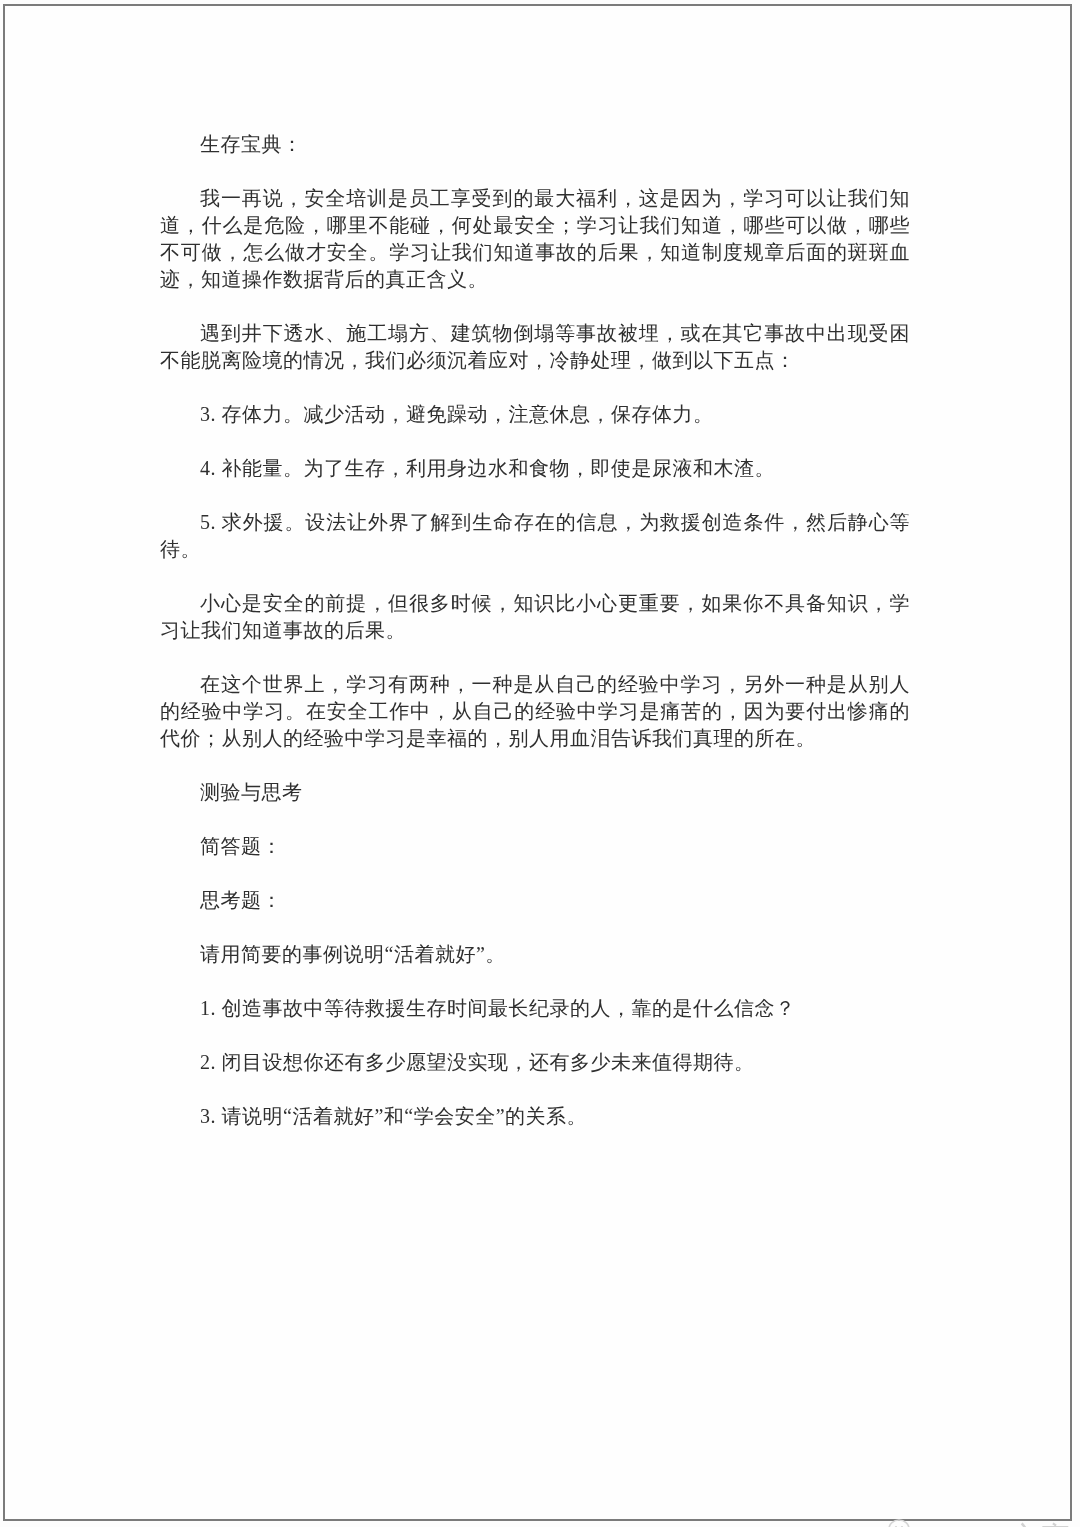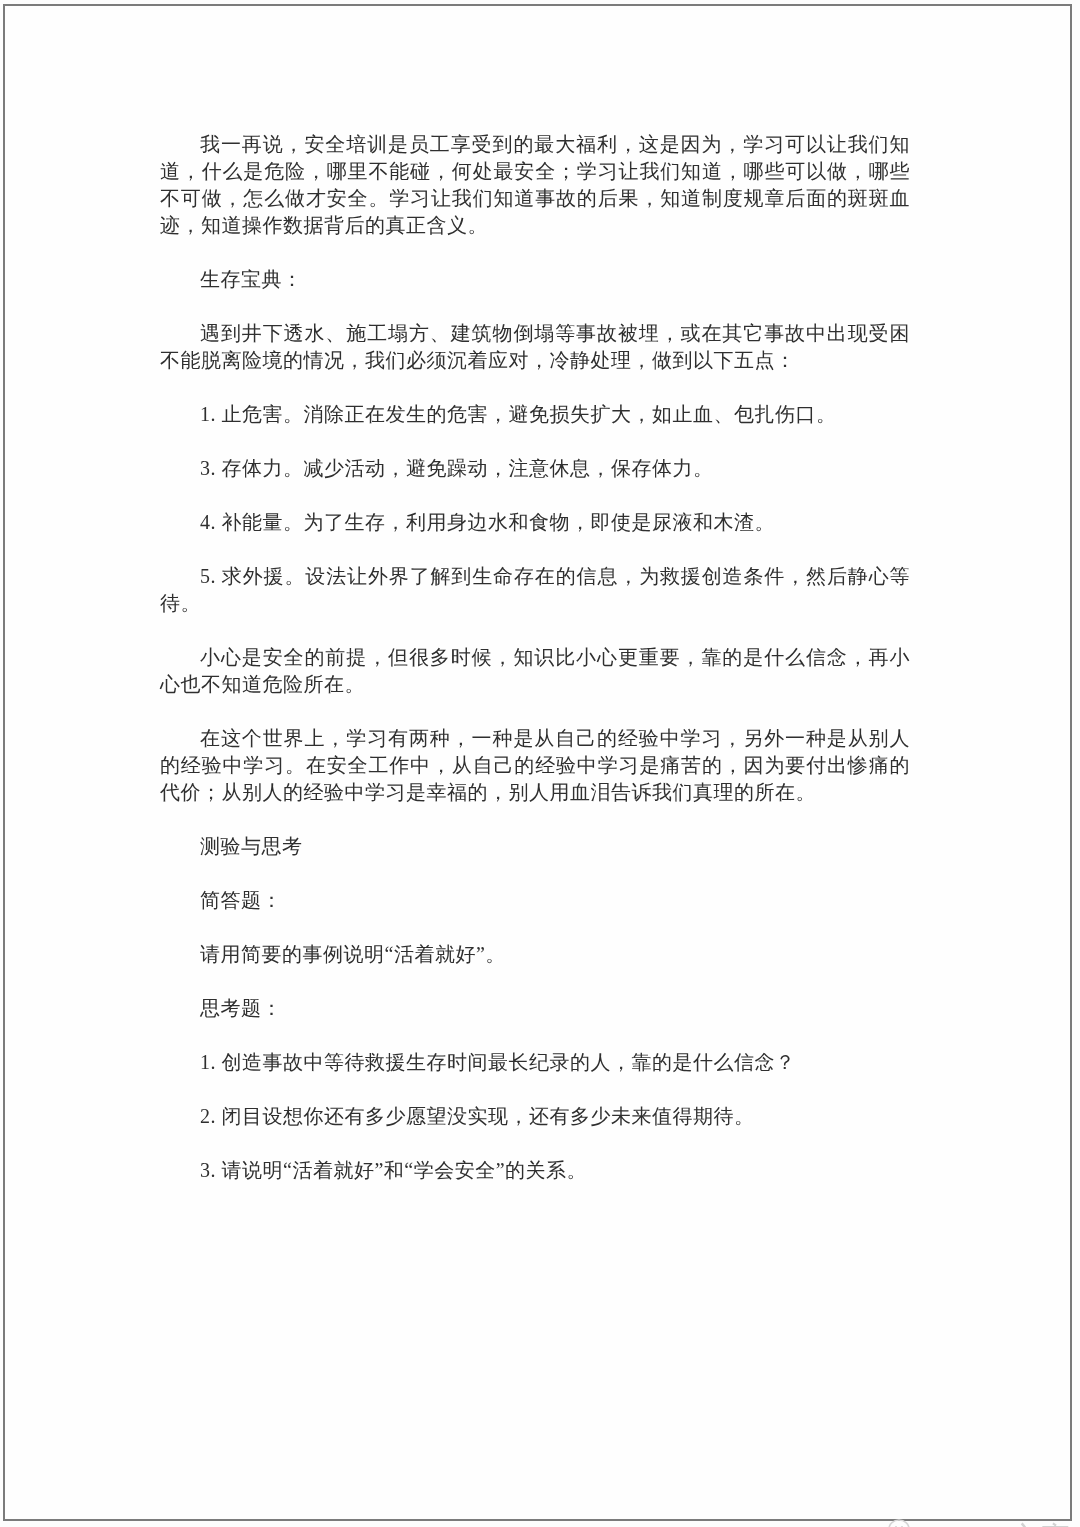--- a/index.html
+++ b/index.html
@@ -59,33 +59,32 @@
     text-shadow: 1px 1px 0 #ffffff;
     white-space: nowrap;
   }
 </style>
 </head>
 <body>
 
 <div class="page-border"></div>
 
 <div class="doc-text" id="paragraphs">
+    <p class="para">生存宝典：</p>
     <p class="para">我一再说，安全培训是员工享受到的最大福利，这是因为，学习可以让我们知道，什么是危险，哪里不能碰，何处最安全；学习让我们知道，哪些可以做，哪些不可做，怎么做才安全。学习让我们知道事故的后果，知道制度规章后面的斑斑血迹，知道操作数据背后的真正含义。</p>
-    <p class="para">生存宝典：</p>
     <p class="para">遇到井下透水、施工塌方、建筑物倒塌等事故被埋，或在其它事故中出现受困不能脱离险境的情况，我们必须沉着应对，冷静处理，做到以下五点：</p>
-    <p class="para">1. 止危害。消除正在发生的危害，避免损失扩大，如止血、包扎伤口。</p>
     <p class="para">3. 存体力。减少活动，避免躁动，注意休息，保存体力。</p>
     <p class="para">4. 补能量。为了生存，利用身边水和食物，即使是尿液和木渣。</p>
     <p class="para">5. 求外援。设法让外界了解到生命存在的信息，为救援创造条件，然后静心等待。</p>
-    <p class="para">小心是安全的前提，但很多时候，知识比小心更重要，靠的是什么信念，再小心也不知道危险所在。</p>
+    <p class="para">小心是安全的前提，但很多时候，知识比小心更重要，如果你不具备知识，学习让我们知道事故的后果。</p>
     <p class="para">在这个世界上，学习有两种，一种是从自己的经验中学习，另外一种是从别人的经验中学习。在安全工作中，从自己的经验中学习是痛苦的，因为要付出惨痛的代价；从别人的经验中学习是幸福的，别人用血泪告诉我们真理的所在。</p>
     <p class="para">测验与思考</p>
     <p class="para">简答题：</p>
+    <p class="para">思考题：</p>
     <p class="para">请用简要的事例说明“活着就好”。</p>
-    <p class="para">思考题：</p>
     <p class="para">1. 创造事故中等待救援生存时间最长纪录的人，靠的是什么信念？</p>
     <p class="para">2. 闭目设想你还有多少愿望没实现，还有多少未来值得期待。</p>
     <p class="para">3. 请说明“活着就好”和“学会安全”的关系。</p>
   </div>
 
 <div class="watermark">
   <svg class="wm-icon" viewBox="0 0 52 44" xmlns="http://www.w3.org/2000/svg">
 
     <ellipse cx="13" cy="13" rx="10" ry="9" fill="none" stroke="#d5d5d5" stroke-width="1.6"></ellipse>
     <path d="M7 20 L5 26 L12 21.5" fill="none" stroke="#d5d5d5" stroke-width="1.6" stroke-linejoin="round"></path>

